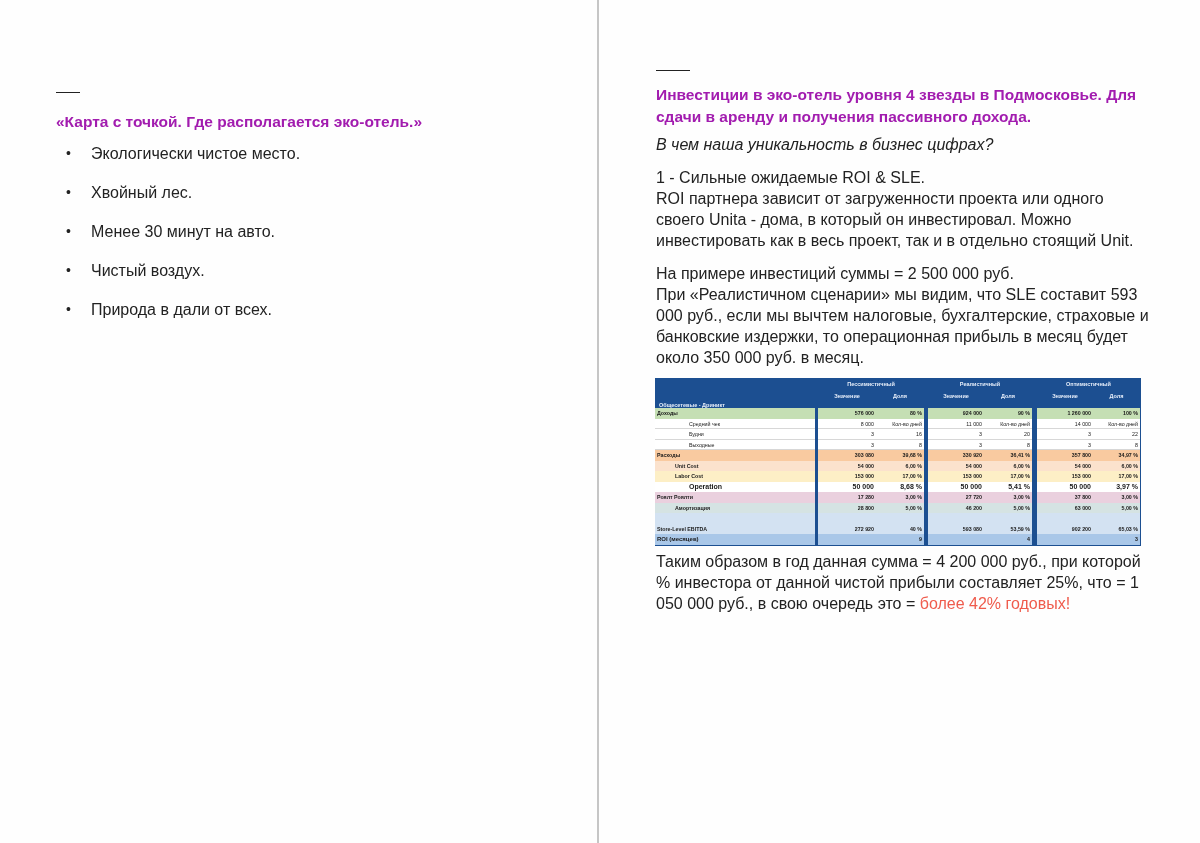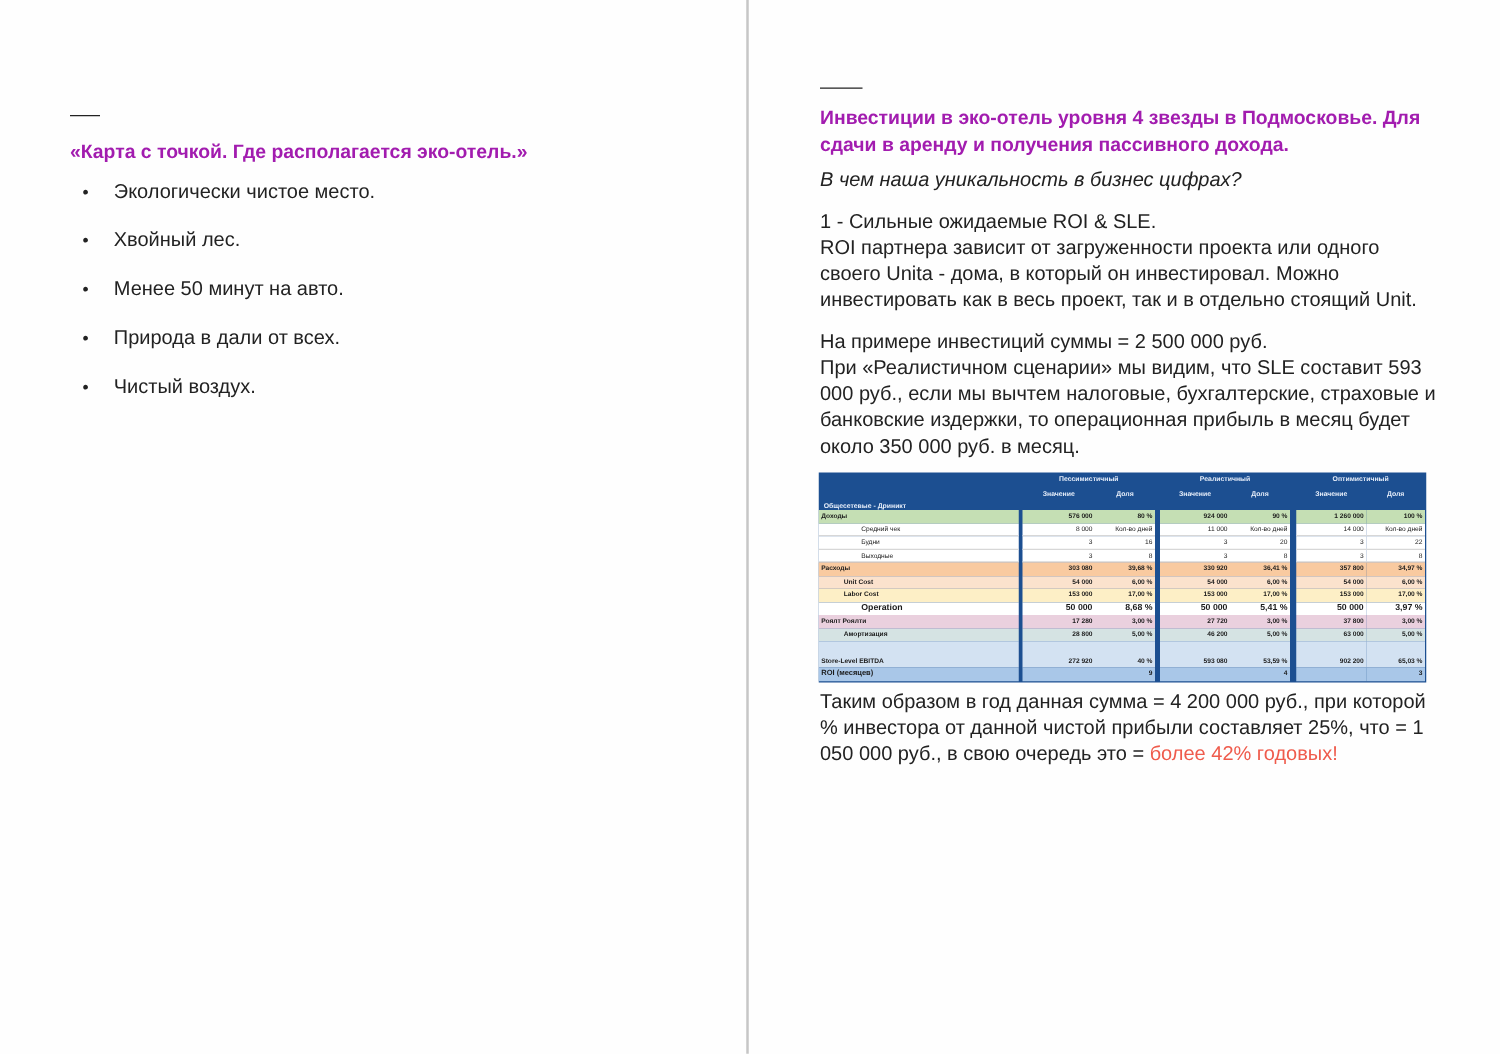--- a/index.html
+++ b/index.html
@@ -46,23 +46,23 @@
 <body>
 
 <div class="divider"></div>
 
 <div class="col-left">
   <div class="dash"></div>
   <div class="heading">«Карта с точкой. Где располагается эко-отель.»</div>
   <ul class="bullets">
     <li>Экологически чистое место.</li>
     <li>Хвойный лес.</li>
-    <li>Менее 50 минут на авто.</li>
+    <li>Менее 30 минут на авто.</li>
+    <li>Чистый воздух.</li>
     <li>Природа в дали от всех.</li>
-    <li>Чистый воздух.</li>
   </ul>
 </div>
 
 <div class="col-right">
   <div class="dash"></div>
   <div class="heading">Инвестиции в эко-отель уровня 4 звезды в Подмосковье. Для сдачи в аренду и получения пассивного дохода.</div>
   <div class="para italic">В чем наша уникальность в бизнес цифрах?</div>
   <div class="para pre-line">1 - Сильные ожидаемые ROI &amp; SLE.
 ROI партнера зависит от загруженности проекта или одного своего Unita - дома, в который он инвестировал. Можно инвестировать как в весь проект, так и в отдельно стоящий Unit.</div>
   <div class="para pre-line">На примере инвестиций суммы = 2 500 000 руб.

